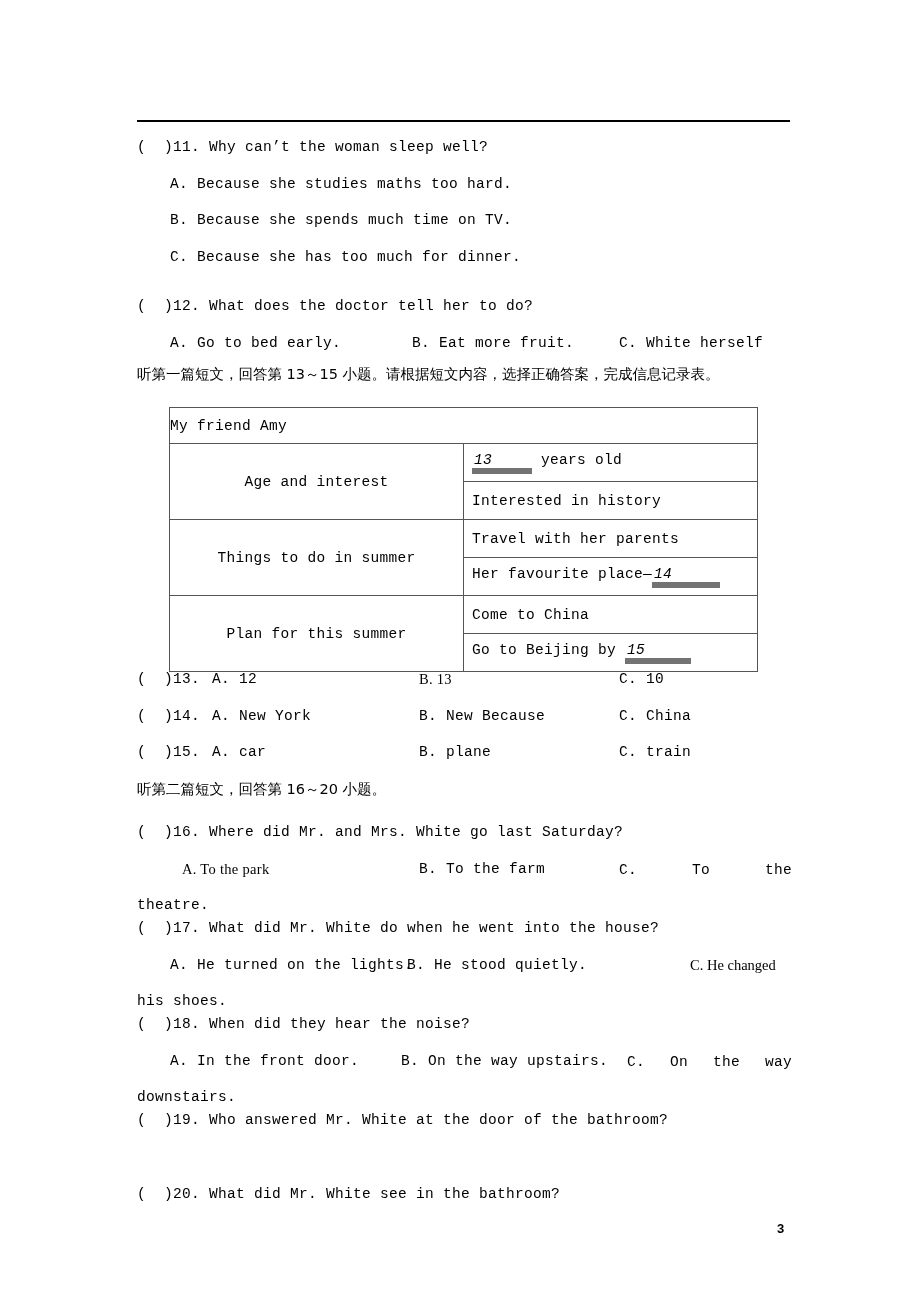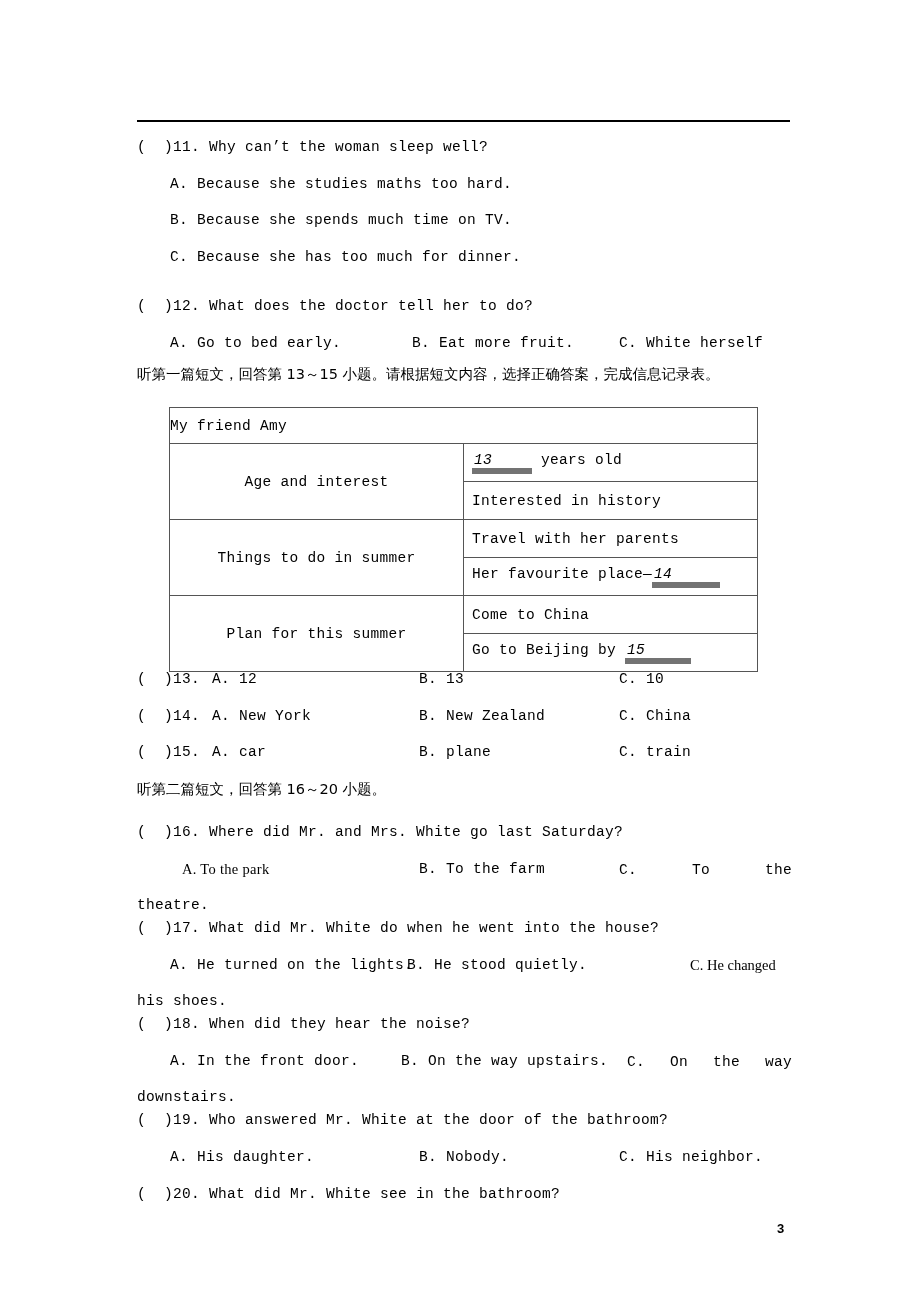--- a/index.html
+++ b/index.html
@@ -211,27 +211,27 @@
       <tr>
         <td class="tbl-val"><span>Go to Beijing by </span><span class="blank blank-w3">15</span></td>
       </tr>
     </tbody>
   </table>
 
   <div class="content" style="top:636px;">
     <div class="row">
       <div class="qline stem"><span>(  )13.</span></div>
       <div class="qline opt" style="left:75px;">A. 12</div>
-      <div class="qline opt" style="left:282px;">B. 13</div>
+      <div class="qline opt" style="left:282px;font-family:Liberation Serif, serif;">B. 13</div>
       <div class="qline opt" style="left:482px;">C. 10</div>
     </div>
     <div class="row">
       <div class="qline stem"><span>(  )14.</span></div>
       <div class="qline opt" style="left:75px;">A. New York</div>
-      <div class="qline opt" style="left:282px;">B. New Zealand</div>
+      <div class="qline opt" style="left:282px;">B. New Because</div>
       <div class="qline opt" style="left:482px;">C. China</div>
     </div>
     <div class="row">
       <div class="qline stem"><span>(  )15.</span></div>
       <div class="qline opt" style="left:75px;">A. car</div>
       <div class="qline opt" style="left:282px;">B. plane</div>
       <div class="qline opt" style="left:482px;">C. train</div>
     </div>
   </div>
 
@@ -287,25 +287,20 @@
     </div>
     <div class="row" style="height:30px;">
       <div class="qline wrapline">downstairs.</div>
     </div>
   </div>
 
   <div class="content" style="top:1077px;">
     <div class="row">
       <div class="qline stem">(  )19. Who answered Mr. White at the door of the bathroom?</div>
     </div>
-    <div class="row">
-      <div class="qline opt" style="left:33px;">A. His daughter.</div>
-      <div class="qline opt" style="left:282px;">B. Nobody.</div>
-      <div class="qline opt" style="left:482px;">C. His neighbor.</div>
-    </div>
   </div>
 
   <div class="content" style="top:1151px;">
     <div class="row">
       <div class="qline stem">(  )20. What did Mr. White see in the bathroom?</div>
     </div>
   </div>
 
   <div class="page-num">3</div>
 

